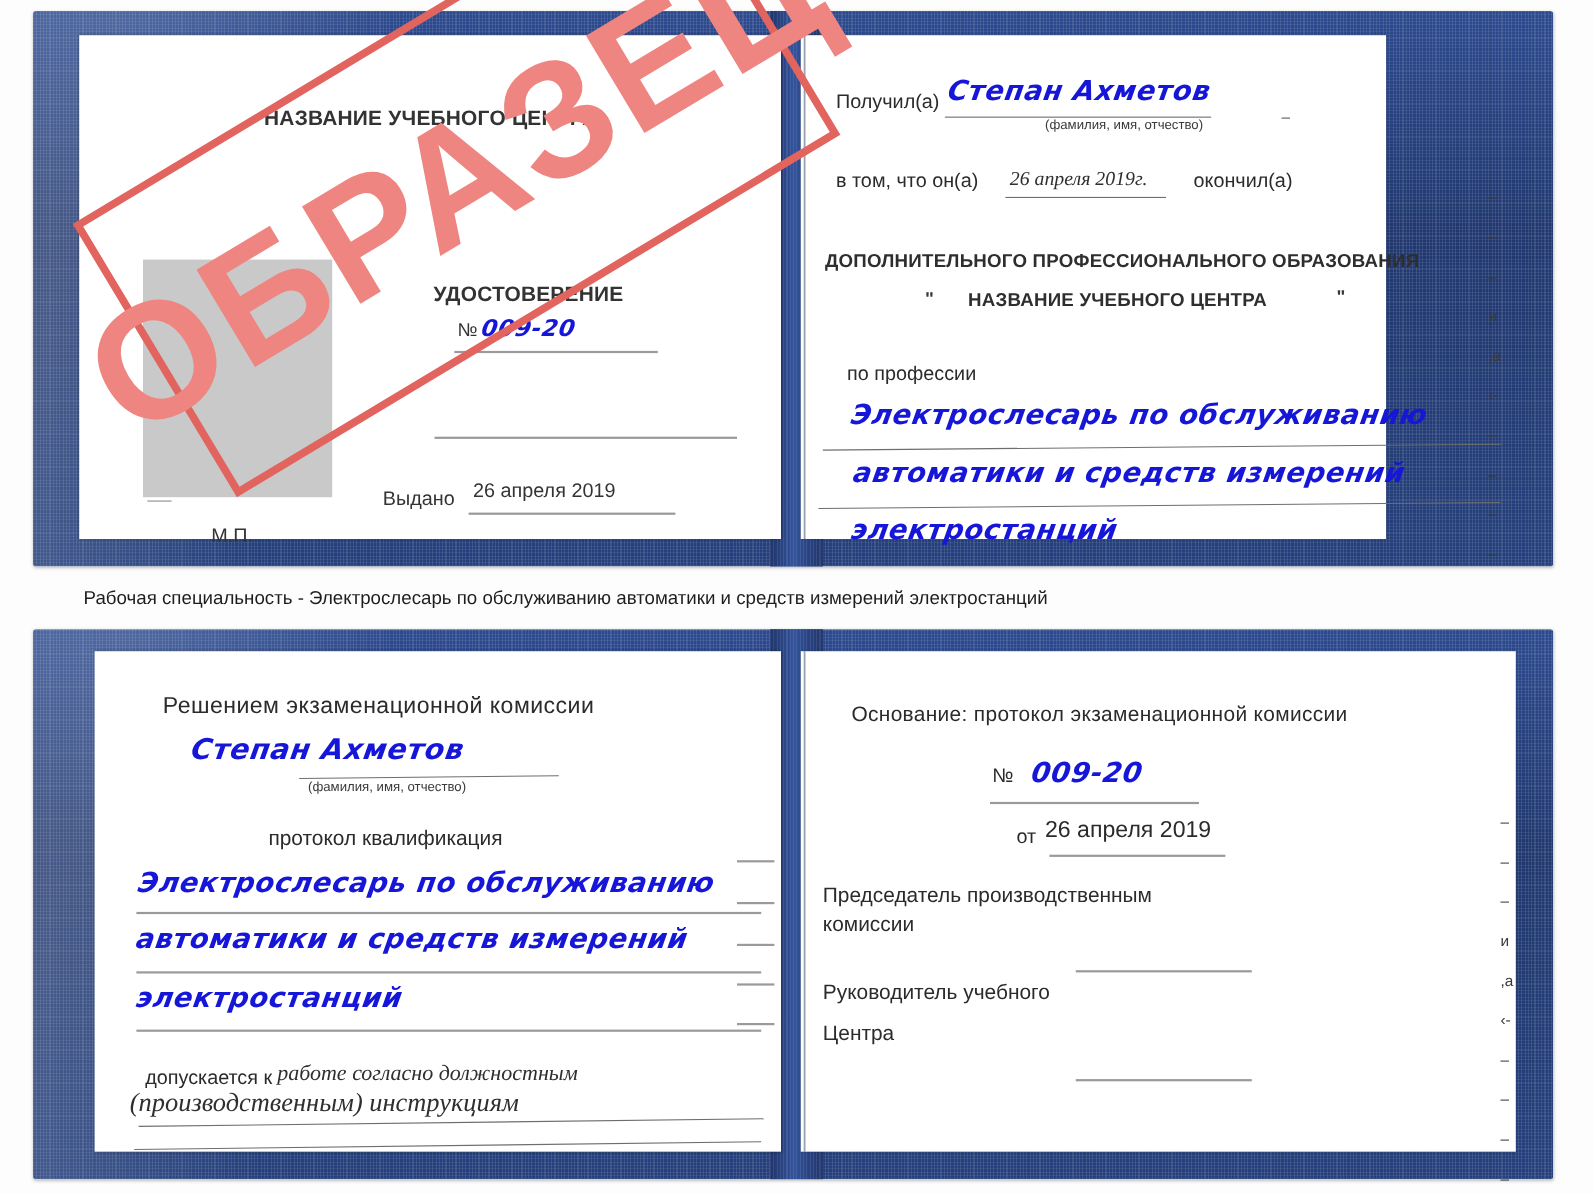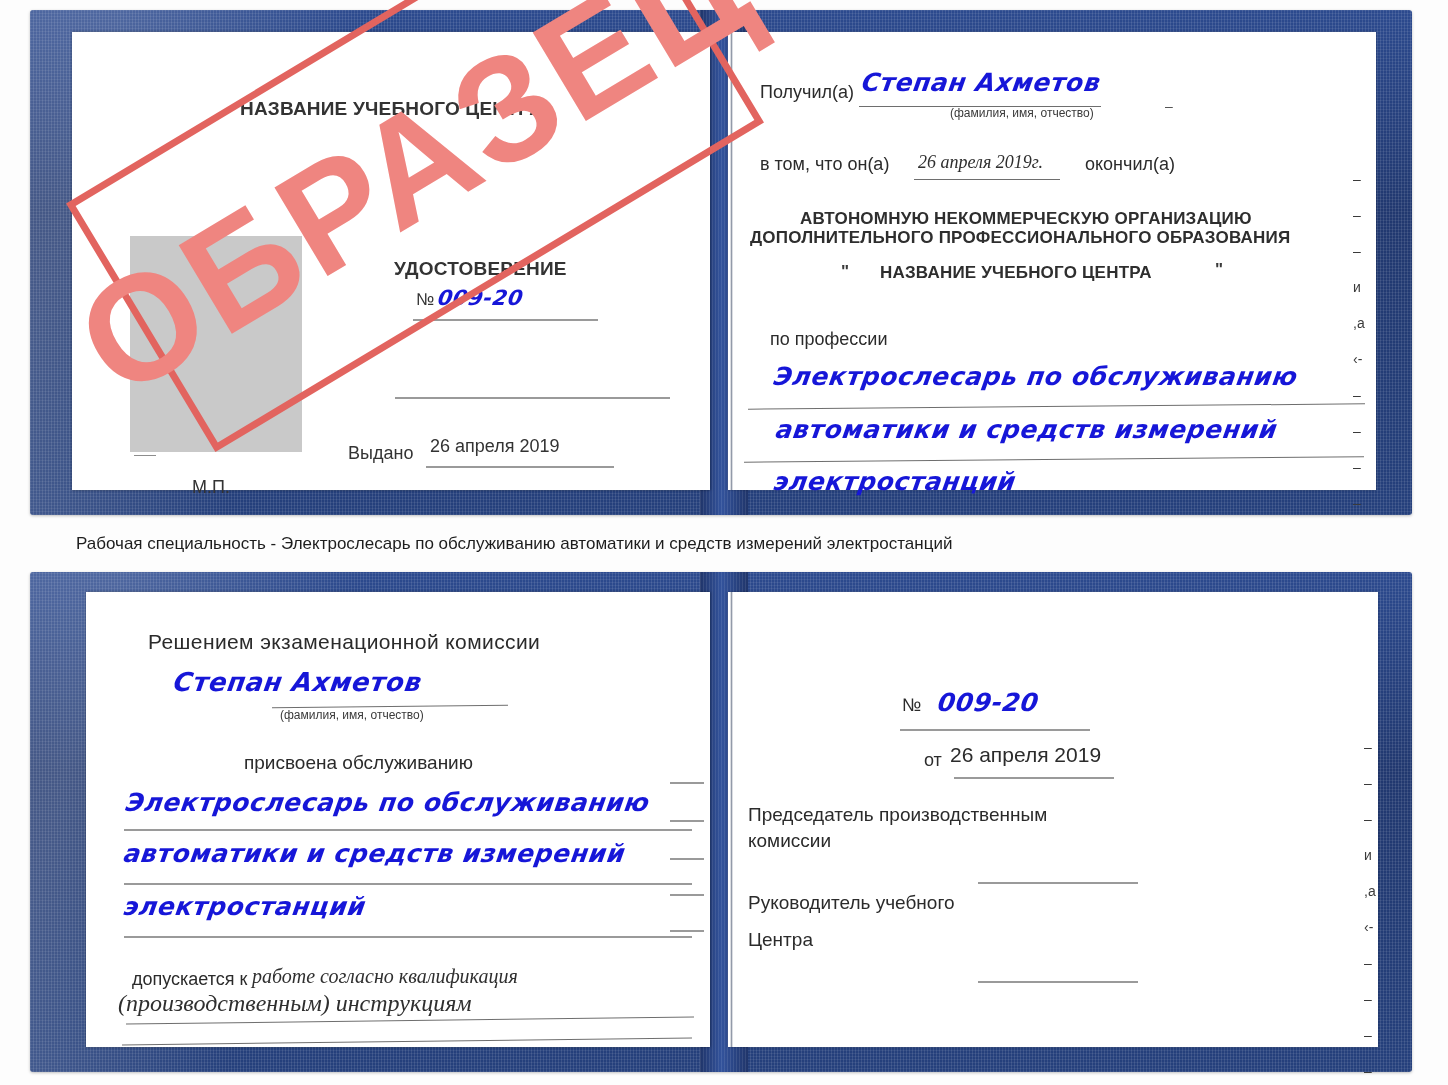--- a/index.html
+++ b/index.html
@@ -111,35 +111,34 @@
 
     <div class="rule" style="left:323px;top:365px;width:275px;"></div>
 
     <div class="t" style="left:276px;top:411px;font-size:18px;color:#333;">Выдано</div>
     <div class="t" style="left:358px;top:404px;font-size:18px;color:#333;">26 апреля 2019</div>
     <div class="rule" style="left:354px;top:434px;width:188px;"></div>
 
     <div class="t" style="left:120px;top:445px;font-size:18px;color:#333;">М.П.</div>
   </div>
 
-  <div class="page" style="left:698px;top:22px;width:648px;height:458px;">
+  <div class="page" style="left:698px;top:22px;width:532px;height:458px;">
     <div class="gutter" style="left:2px;"></div>
 
     <div class="t" style="left:32px;top:50px;font-size:18px;">Получил(а)</div>
     <div class="t hand" style="left:134px;top:36px;font-size:25px;">Степан Ахметов</div>
     <div class="rule dark" style="left:131px;top:74px;width:242px;"></div>
     <div class="t" style="left:222px;top:74px;font-size:12px;color:#3a3a3a;">(фамилия, имя, отчество)</div>
     <div class="t" style="left:437px;top:66px;font-size:14px;color:#555;">–</div>
 
     <div class="t" style="left:32px;top:122px;font-size:18px;">в том, что он(а)</div>
     <div class="t hand2" style="left:190px;top:120px;font-size:18px;">26 апреля 2019г.</div>
     <div class="rule dark" style="left:186px;top:147px;width:146px;"></div>
     <div class="t" style="left:357px;top:122px;font-size:18px;">окончил(а)</div>
 
-    <div class="t caps" style="left:72px;top:177px;font-size:17px;font-weight:bold;color:#2e2e2e;">АВТОНОМНУЮ НЕКОММЕРЧЕСКУЮ ОРГАНИЗАЦИЮ</div>
     <div class="t caps" style="left:22px;top:196px;font-size:17px;font-weight:bold;color:#2e2e2e;">ДОПОЛНИТЕЛЬНОГО ПРОФЕССИОНАЛЬНОГО ОБРАЗОВАНИЯ</div>
     <div class="t quote" style="left:113px;top:230px;font-size:17px;font-weight:bold;">"</div>
     <div class="t caps" style="left:152px;top:231px;font-size:17px;font-weight:bold;color:#2e2e2e;">НАЗВАНИЕ УЧЕБНОГО ЦЕНТРА</div>
     <div class="t quote" style="left:487px;top:228px;font-size:17px;font-weight:bold;">"</div>
 
     <div class="t" style="left:42px;top:297px;font-size:18px;">по профессии</div>
 
     <div class="t hand" style="left:46px;top:330px;font-size:25px;">Электрослесарь по обслуживанию</div>
     <div class="rule dark" style="left:20px;top:374px;width:617px;transform:rotate(-0.5deg);"></div>
 
@@ -175,47 +174,48 @@
   <div class="spine" style="left:670px;width:48px;"></div>
 
   <div class="page lean-l" style="left:56px;top:20px;width:624px;height:455px;">
 
     <div class="t" style="left:62px;top:38px;font-size:21px;color:#2b2b2b;letter-spacing:.4px;">Решением экзаменационной комиссии</div>
 
     <div class="t hand" style="left:88px;top:75px;font-size:26px;">Степан Ахметов</div>
     <div class="rule dark" style="left:186px;top:114px;width:236px;transform:rotate(-0.6deg);"></div>
     <div class="t" style="left:194px;top:116px;font-size:12px;color:#3a3a3a;">(фамилия, имя, отчество)</div>
 
-    <div class="t" style="left:158px;top:160px;font-size:19px;color:#2b2b2b;">присвоена обслуживанию</div>
+    <div class="t" style="left:158px;top:160px;font-size:19px;color:#2b2b2b;">протокол квалификация</div>
 
     <div class="t hand" style="left:40px;top:196px;font-size:25px;">Электрослесарь по обслуживанию</div>
     <div class="rule" style="left:38px;top:237px;width:568px;"></div>
 
     <div class="t hand" style="left:38px;top:247px;font-size:25px;">автоматики и средств измерений</div>
     <div class="rule" style="left:38px;top:291px;width:568px;"></div>
 
     <div class="t hand" style="left:38px;top:300px;font-size:25px;">электростанций</div>
     <div class="rule" style="left:38px;top:344px;width:568px;"></div>
 
     <div class="t" style="left:46px;top:377px;font-size:18px;color:#2b2b2b;">допускается к</div>
-    <div class="t hand2" style="left:166px;top:373px;font-size:20px;">работе согласно квалификация</div>
+    <div class="t hand2" style="left:166px;top:373px;font-size:20px;">работе согласно должностным</div>
     <div class="t hand2" style="left:32px;top:398px;font-size:24px;">(производственным) инструкциям</div>
     <div class="rule dark" style="left:40px;top:428px;width:568px;transform:rotate(-0.7deg);"></div>
     <div class="rule dark" style="left:36px;top:449px;width:570px;transform:rotate(-0.7deg);"></div>
 
     <div class="rule" style="left:584px;top:190px;width:34px;"></div>
     <div class="rule" style="left:584px;top:228px;width:34px;"></div>
     <div class="rule" style="left:584px;top:266px;width:34px;"></div>
     <div class="rule" style="left:584px;top:302px;width:34px;"></div>
     <div class="rule" style="left:584px;top:338px;width:34px;"></div>
   </div>
 
   <div class="page" style="left:698px;top:20px;width:650px;height:455px;">
     <div class="gutter" style="left:2px;"></div>
 
+    <div class="t" style="left:46px;top:47px;font-size:19px;color:#2b2b2b;letter-spacing:.3px;">Основание: протокол экзаменационной комиссии</div>
 
     <div class="t" style="left:174px;top:103px;font-size:18px;color:#2b2b2b;">№</div>
     <div class="t hand" style="left:210px;top:96px;font-size:25px;">009-20</div>
     <div class="rule" style="left:172px;top:137px;width:190px;"></div>
 
     <div class="t" style="left:196px;top:158px;font-size:18px;color:#2b2b2b;">от</div>
     <div class="t" style="left:222px;top:151px;font-size:21px;color:#2b2b2b;">26 апреля 2019</div>
     <div class="rule" style="left:226px;top:185px;width:160px;"></div>
 
     <div class="t" style="left:20px;top:212px;font-size:19px;color:#2b2b2b;">Председатель производственным</div>

